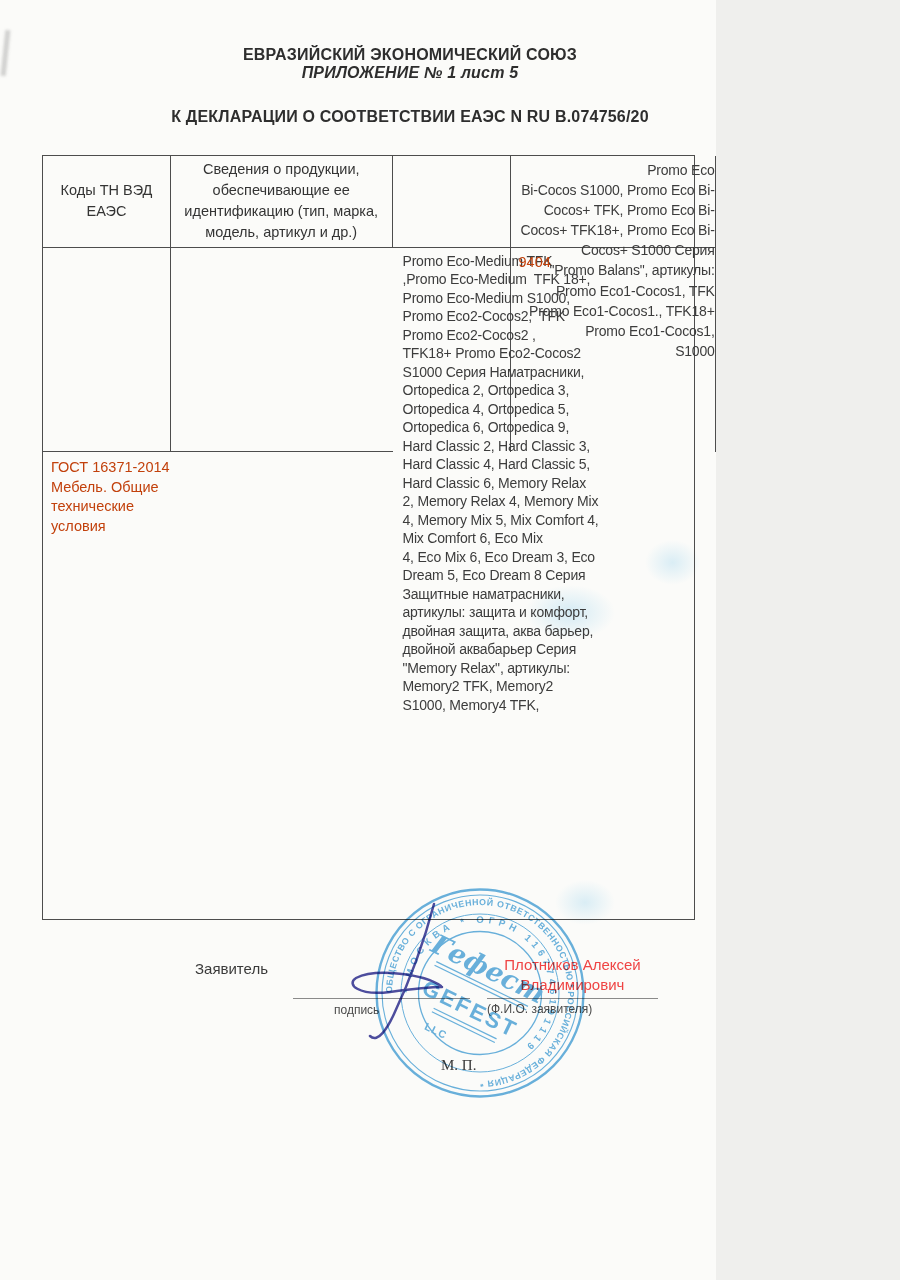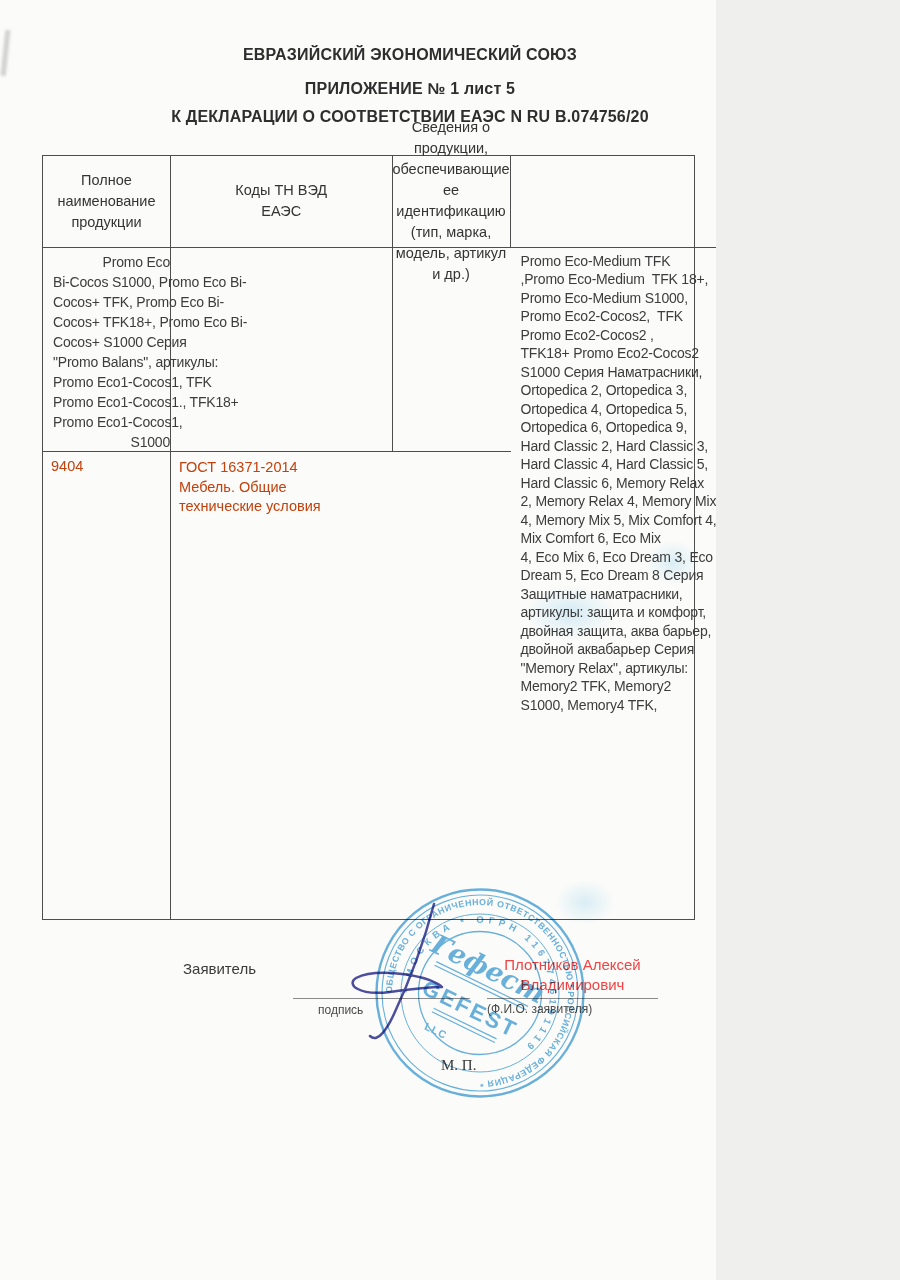--- a/index.html
+++ b/index.html
@@ -67,32 +67,29 @@
   .speck{position:absolute;background:rgba(110,110,110,.30);filter:blur(1.5px);}
 </style>
 </head>
 <body>
 
 <div id="page">
 
   <div class="speck" style="left:3px;top:30px;width:5px;height:46px;transform:rotate(6deg);"></div>
 
   <div class="doc-heading" style="top:46px;">ЕВРАЗИЙСКИЙ ЭКОНОМИЧЕСКИЙ СОЮЗ</div>
-  <div class="doc-heading" style="top:80px;">ПРИЛОЖЕНИЕ № 1 лист 5</div>
+  <div class="doc-heading" style="top:64px;font-style:italic;">ПРИЛОЖЕНИЕ № 1 лист 5</div>
   <div class="doc-heading" style="top:108px;">К ДЕКЛАРАЦИИ О СООТВЕТСТВИИ ЕАЭС N RU В.074756/20</div>
 
   <div class="smudge" style="left:525px;top:585px;width:90px;height:55px;background:radial-gradient(closest-side,rgba(140,205,235,.35),rgba(140,205,235,0));"></div>
   <div class="smudge" style="left:645px;top:540px;width:55px;height:45px;background:radial-gradient(closest-side,rgba(140,205,235,.30),rgba(140,205,235,0));"></div>
   <div class="smudge" style="left:555px;top:880px;width:60px;height:45px;background:radial-gradient(closest-side,rgba(140,205,235,.30),rgba(140,205,235,0));"></div>
 
   <div class="doc-table">
 
-    <div class="cell head">Полное
-наименование
-продукции</div>
     <div class="cell head">Коды ТН ВЭД
 ЕАЭС</div>
     <div class="cell head">Сведения о продукции,
 обеспечивающие ее
 идентификацию (тип, марка,
 модель, артикул и др.)</div>
 
     <div class="cell name-col"></div>
     <div class="cell info r1">Promo Eco
 Bi-Cocos S1000, Promo Eco Bi-
@@ -131,24 +128,24 @@
 двойной аквабарьер Серия
 "Memory Relax", артикулы:
 Memory2 TFK, Memory2
 S1000, Memory4 TFK,</div>
     <div class="cell code-col last-row">9404</div>
     <div class="cell docs-col last-col last-row">ГОСТ 16371-2014
 Мебель. Общие
 технические условия</div>
   </div>
 
-  <div class="footer-text" style="left:183px;top:960px;">Заявитель</div>
+  <div class="footer-text" style="left:195px;top:960px;">Заявитель</div>
 
   <div class="sig-line" style="left:293px;top:998px;width:177px;"></div>
-  <div class="small-cap" style="left:318px;top:1003px;">подпись</div>
+  <div class="small-cap" style="left:334px;top:1003px;">подпись</div>
 
   <div class="footer-text" style="left:441px;top:1057px;font-family:Liberation Serif, serif;">М. П.</div>
 
   <div class="name-block">Плотников Алексей
 Владимирович</div>
   <div class="sig-line" style="left:487px;top:998px;width:171px;"></div>
   <div class="small-cap" style="left:487px;top:1002px;">(Ф.И.О. заявителя)</div>
 
   <svg id="stamp-svg" width="230" height="230" viewBox="0 0 230 230">
     <defs>

